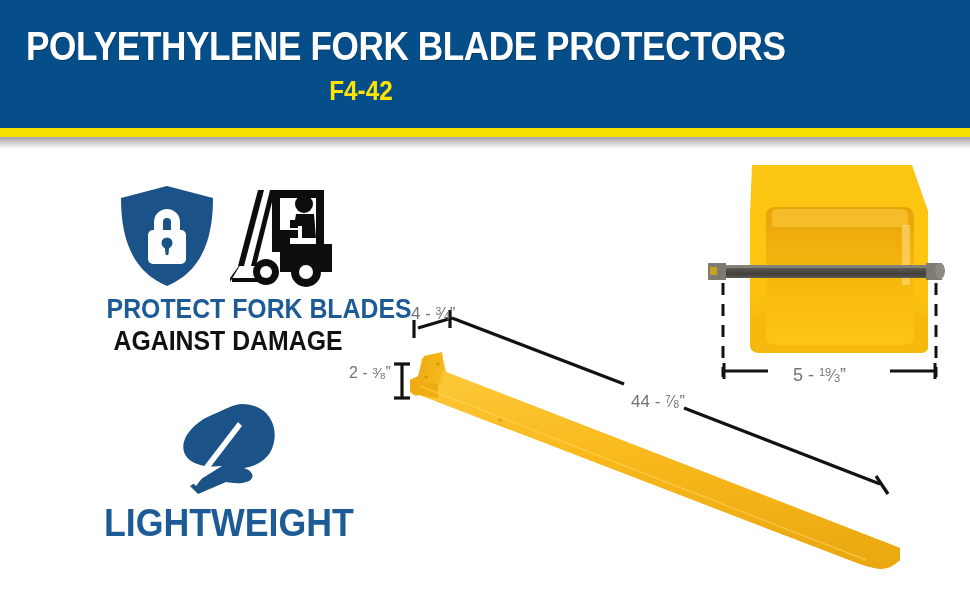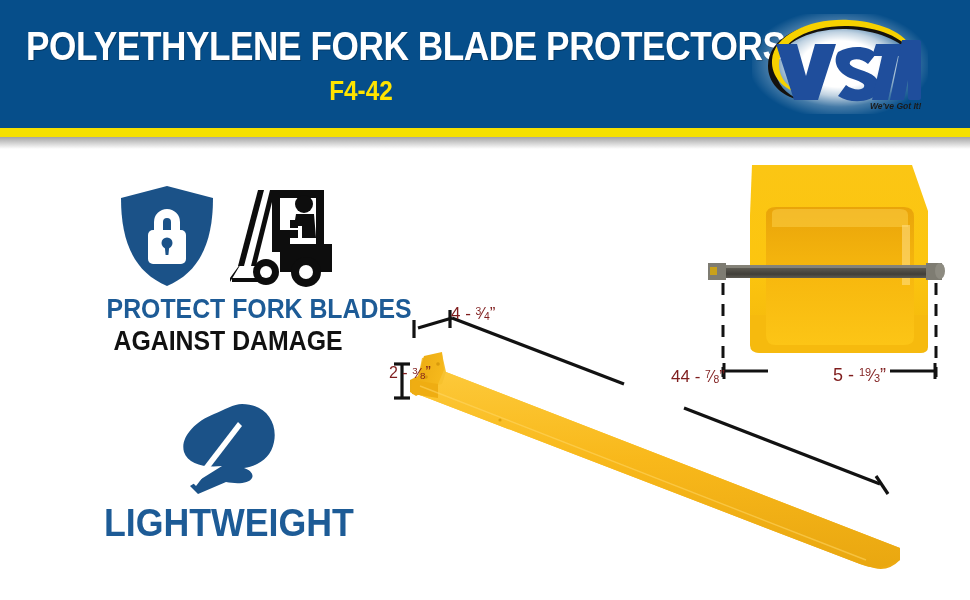--- a/index.html
+++ b/index.html
@@ -100,63 +100,43 @@
     white-space:nowrap;
   }
 
   
   .product-main { position:absolute; left:380px; top:280px; width:560px; height:300px; }
   .product-end  { position:absolute; left:690px; top:165px; width:270px; height:230px; }
 
   
   .dim {
     position:absolute;
-    color:#7f1d1d;
+    color:#737373;
     font-family:"Liberation Sans", sans-serif;
     font-weight:normal;
     white-space:nowrap;
-    margin-left:40px;
   }
   .dim-width   { left:411px; top:304px; font-size:17px; }
   .dim-height  { left:349px; top:364px; font-size:16px;text-align:right; }
-  .dim-length  { left:631px; top:367px; font-size:17px;text-align:right; }
+  .dim-length  { left:631px; top:392px; font-size:17px;text-align:right; }
   .dim-depth   { left:793px; top:365px; font-size:18px; }
 
   .frac { font-size:0.92em; }
   sup.n { font-size:0.66em; vertical-align:0.42em; }
   sub.d { font-size:0.66em; vertical-align:-0.06em; }
 </style>
 </head>
 <body>
 
 <div class="page">
 
   <div class="header">
     <div class="header-title">POLYETHYLENE FORK BLADE PROTECTORS</div>
     <div class="header-model">F4-42</div>
 
-    <div class="logo-wrap">
-      <div class="logo-glow"></div>
-      <svg class="logo-svg" width="176" height="100" viewBox="0 0 176 100">
-
-        <path d="M16 52 C16 22 56 6 94 8 C130 10 156 24 160 42 C150 26 124 16 94 15 C58 14 24 30 24 56 C24 70 34 80 48 86 C28 82 16 68 16 52 Z" fill="#14110d"></path>
-
-        <path d="M20 46 C22 20 60 4 97 6 C133 8 158 22 162 40 C151 23 126 13 96 12 C60 11 27 26 27 51 C27 64 36 74 50 80 C31 76 19 62 20 46 Z" fill="#f6d100"></path>
-
-        <g fill="#1f4e9c">
-          <path d="M24 30 L45 30 L54 62 L63 30 L84 30 L66 86 L42 86 Z"></path>
-          <path d="M86 38 C100 30 118 32 124 40 L116 50 C110 44 100 44 98 48 C96 52 104 54 112 57 C124 61 130 68 126 78 C120 89 98 90 86 82 L94 71 C100 76 110 77 112 73 C114 69 106 67 98 64 C86 59 80 48 86 38 Z"></path>
-          <path d="M124 30 L160 30 L156 42 L146 42 L136 86 L120 86 L130 42 L120 42 Z"></path>
-          <path d="M150 26 L164 26 L152 86 L138 86 Z"></path>
-          <rect x="156" y="26" width="13" height="60" rx="2"></rect>
-        </g>
-
-        <text x="118" y="95" font-family="Liberation Sans, sans-serif" font-size="8.5" font-weight="bold" font-style="italic" fill="#1a1a1a">We've Got It!</text>
-      </svg>
-    </div>
   </div>
   <div class="yellow-bar"></div>
   <div class="header-shadow"></div>
 
   <div class="feature-a">
     <div class="icon-row">
 
       <svg class="shield-icon" width="98" height="104" viewBox="0 0 98 104">
         <path d="M49 2 L95 14 C95 58 82 88 49 102 C16 88 3 58 3 14 Z" fill="#1b5288"></path>
         <rect x="30" y="46" width="38" height="34" rx="5" fill="#ffffff"></rect>

